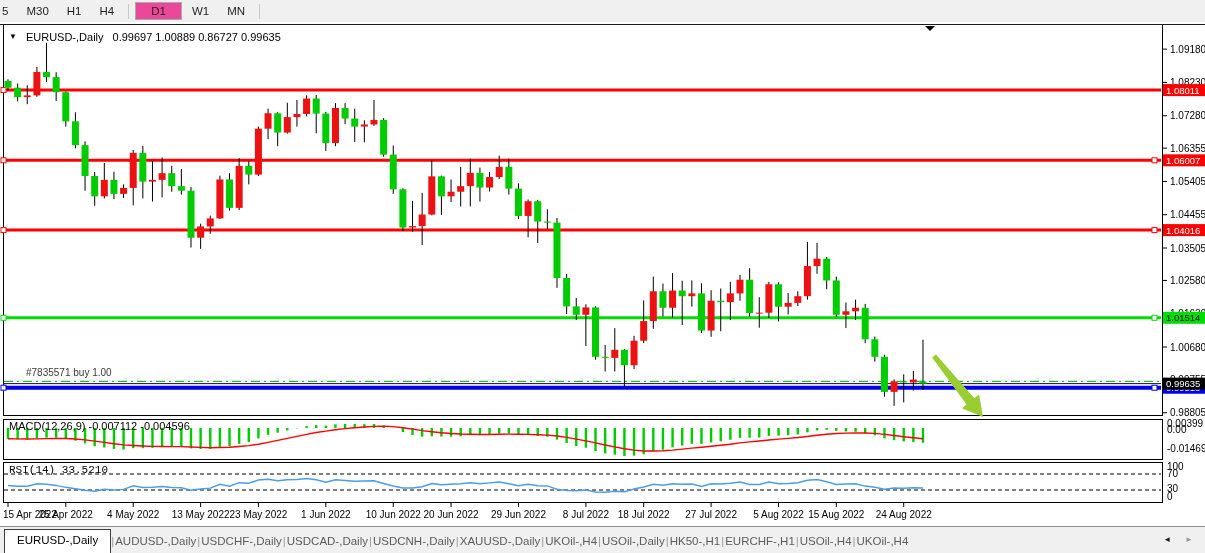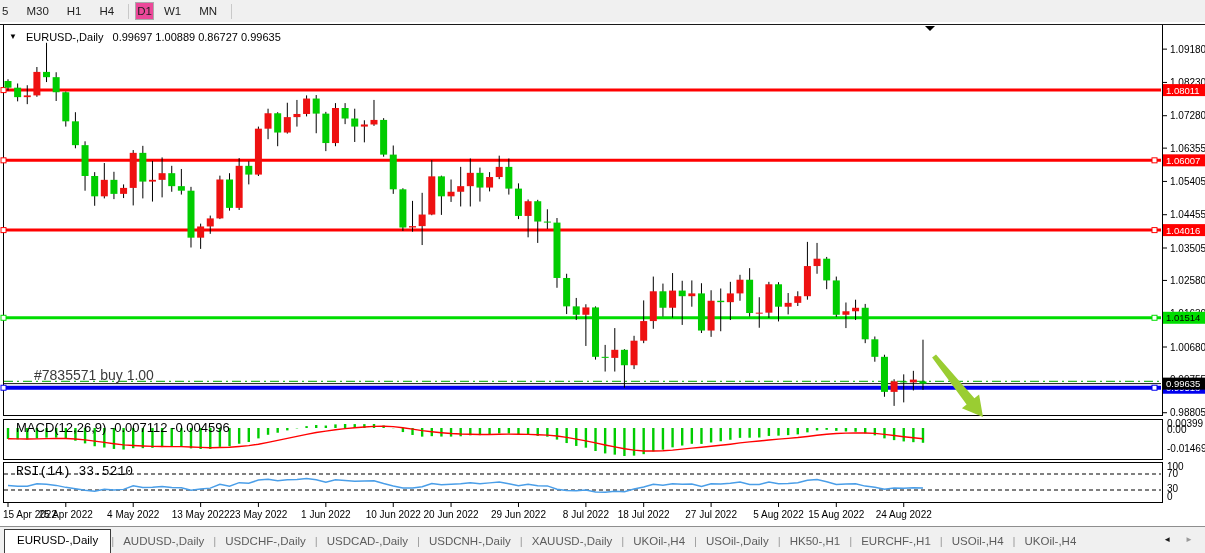--- a/index.html
+++ b/index.html
@@ -3,42 +3,42 @@
 <meta charset="utf-8">
 <style>
   html,body{margin:0;padding:0;}
   body{width:1205px;height:553px;position:relative;background:#fff;overflow:hidden;
        font-family:"Liberation Sans",sans-serif;-webkit-font-smoothing:antialiased;}
   svg{font-family:"Liberation Sans",sans-serif;}
   
   .toolbar{position:absolute;left:0;top:0;width:1205px;height:22px;background:#f0f0f0;
            display:flex;align-items:center;font-size:11.5px;color:#1f1f1f;z-index:6;box-sizing:border-box;}
   .tfbtn{padding:3px 8px;margin:0 1px;white-space:nowrap;}
-  .tfbtn.active{background:#ec4899;border:1px solid #ababab;padding:2px 1px;}
+  .tfbtn.active{background:#ec4899;border:1px solid #ababab;padding:2px 15px;}
   .tfbtn:first-child{margin-left:-6px;}
   .tfsep{width:1px;height:15px;background:#c9c9c9;margin:0 5px;}
   .topline{position:absolute;left:0;top:24px;width:1205px;height:1px;background:#1a1a1a;z-index:2;}
   
   .frame{position:absolute;background:#fff;border:1px solid #000;box-sizing:border-box;z-index:1;}
   #plot-frame{left:3px;top:25px;width:1160px;height:391px;border-top:none;}
   #macd-frame{left:3px;top:419px;width:1160px;height:41px;}
   #rsi-frame{left:3px;top:462px;width:1160px;height:41px;}
   #overlay{position:absolute;left:0;top:0;width:1205px;height:553px;z-index:4;pointer-events:none;}
   .chart-title{position:absolute;left:9px;top:31px;font-size:11px;color:#000;z-index:6;
                display:flex;gap:9px;align-items:center;white-space:nowrap;}
   .chart-title .tri{font-size:8px;line-height:1;}
-  .panel-label{position:absolute;left:16px;font-size:13px;color:#000;z-index:6;white-space:nowrap;}
+  .panel-label{position:absolute;left:9px;font-size:11px;color:#000;z-index:6;white-space:nowrap;}
   #macd-label{top:420px;}
   #rsi-label{top:464px;font-family:Liberation Mono, monospace;}
-  .order-label{position:absolute;left:34px;top:368px;font-size:14px;color:#3a3a3a;z-index:6;white-space:nowrap;}
+  .order-label{position:absolute;left:26px;top:368px;font-size:10px;color:#3a3a3a;z-index:6;white-space:nowrap;}
   
   .tabbar{position:absolute;left:0;top:526px;width:1205px;height:27px;background:#f0f0f0;
           border-top:1px solid #8e8e8e;box-sizing:border-box;display:flex;align-items:flex-end;
           padding-left:4px;z-index:6;font-size:11.5px;white-space:nowrap;}
-  .tab{color:#5c5c5c;padding:4px 9px 6px;}
+  .tab{color:#5c5c5c;padding:4px 1px 6px;}
   .tab.active{background:#fff;color:#000;border:1px solid #3c3c3c;border-bottom:none;padding:4px 12px 7px;}
   .tabsep{color:#9c9c9c;padding-bottom:6px;}
   .tabarrows{margin-left:auto;display:flex;gap:14px;align-items:center;padding:0 12px 9px 0;font-size:8px;}
   .arr-l{color:#1a1a1a;} .arr-r{color:#9a9a9a;}
 </style>
 </head>
 <body>
 
 <div class="toolbar">
     <div class="tfbtn">5</div>

